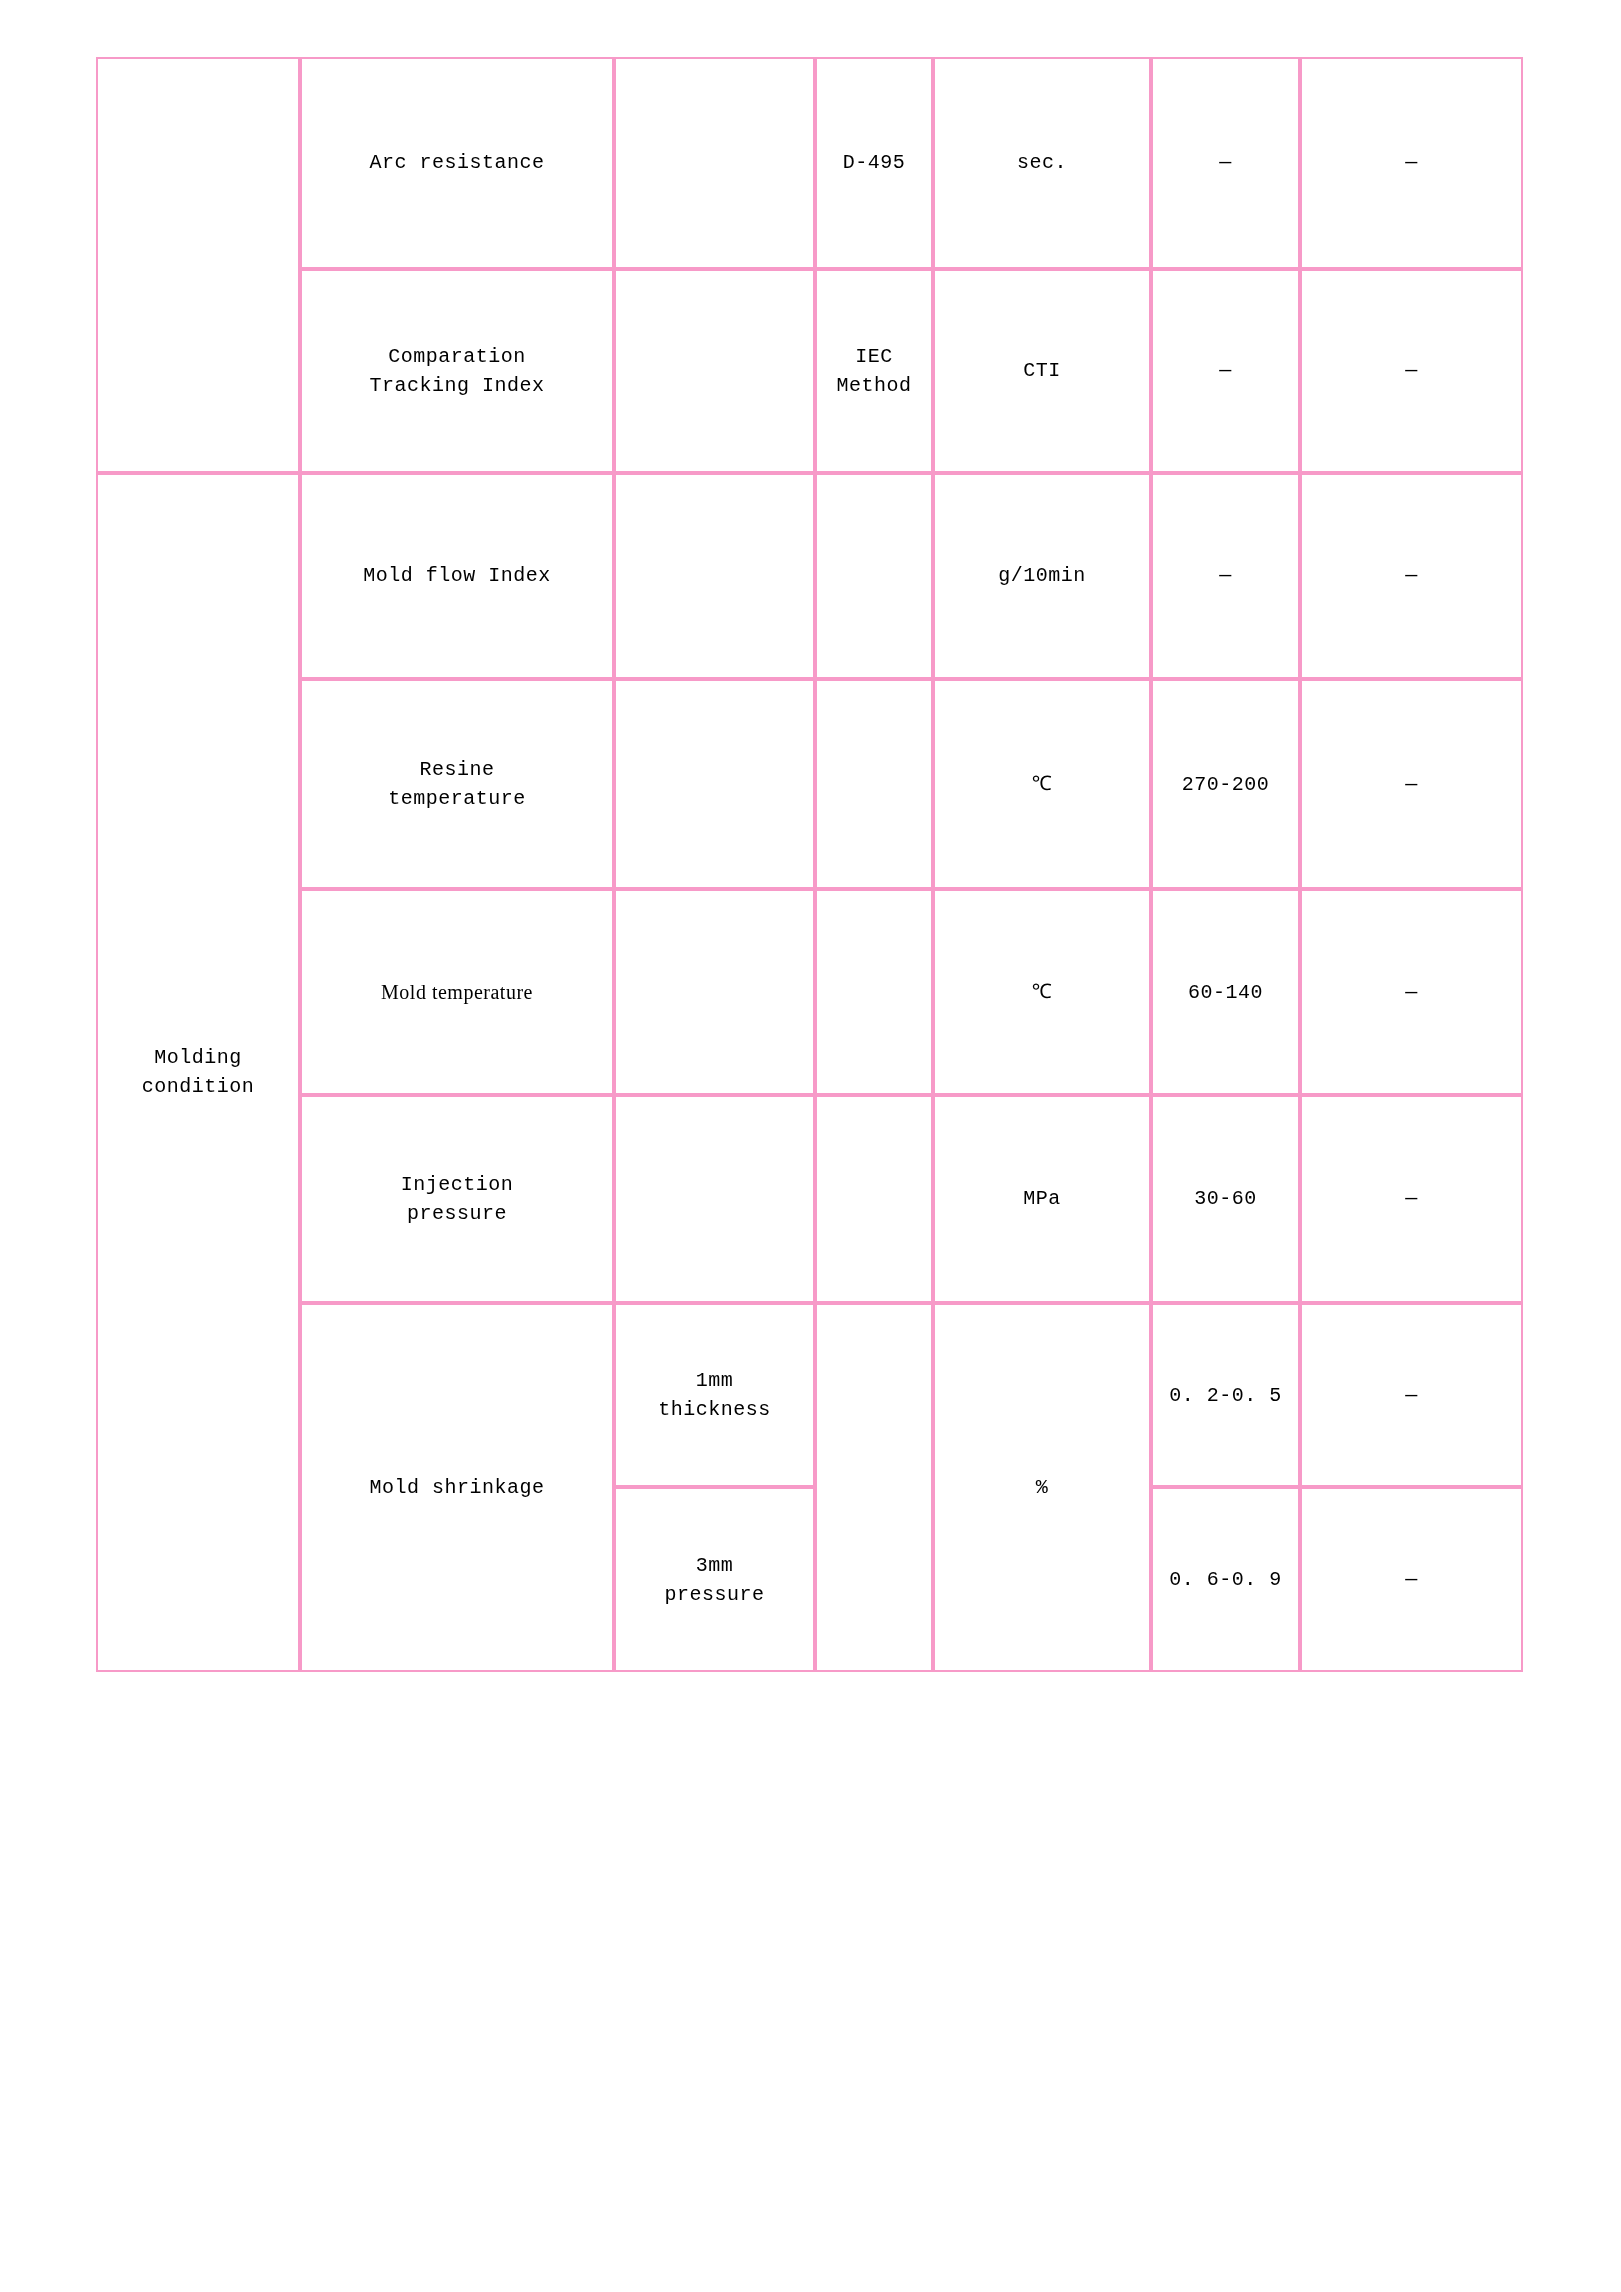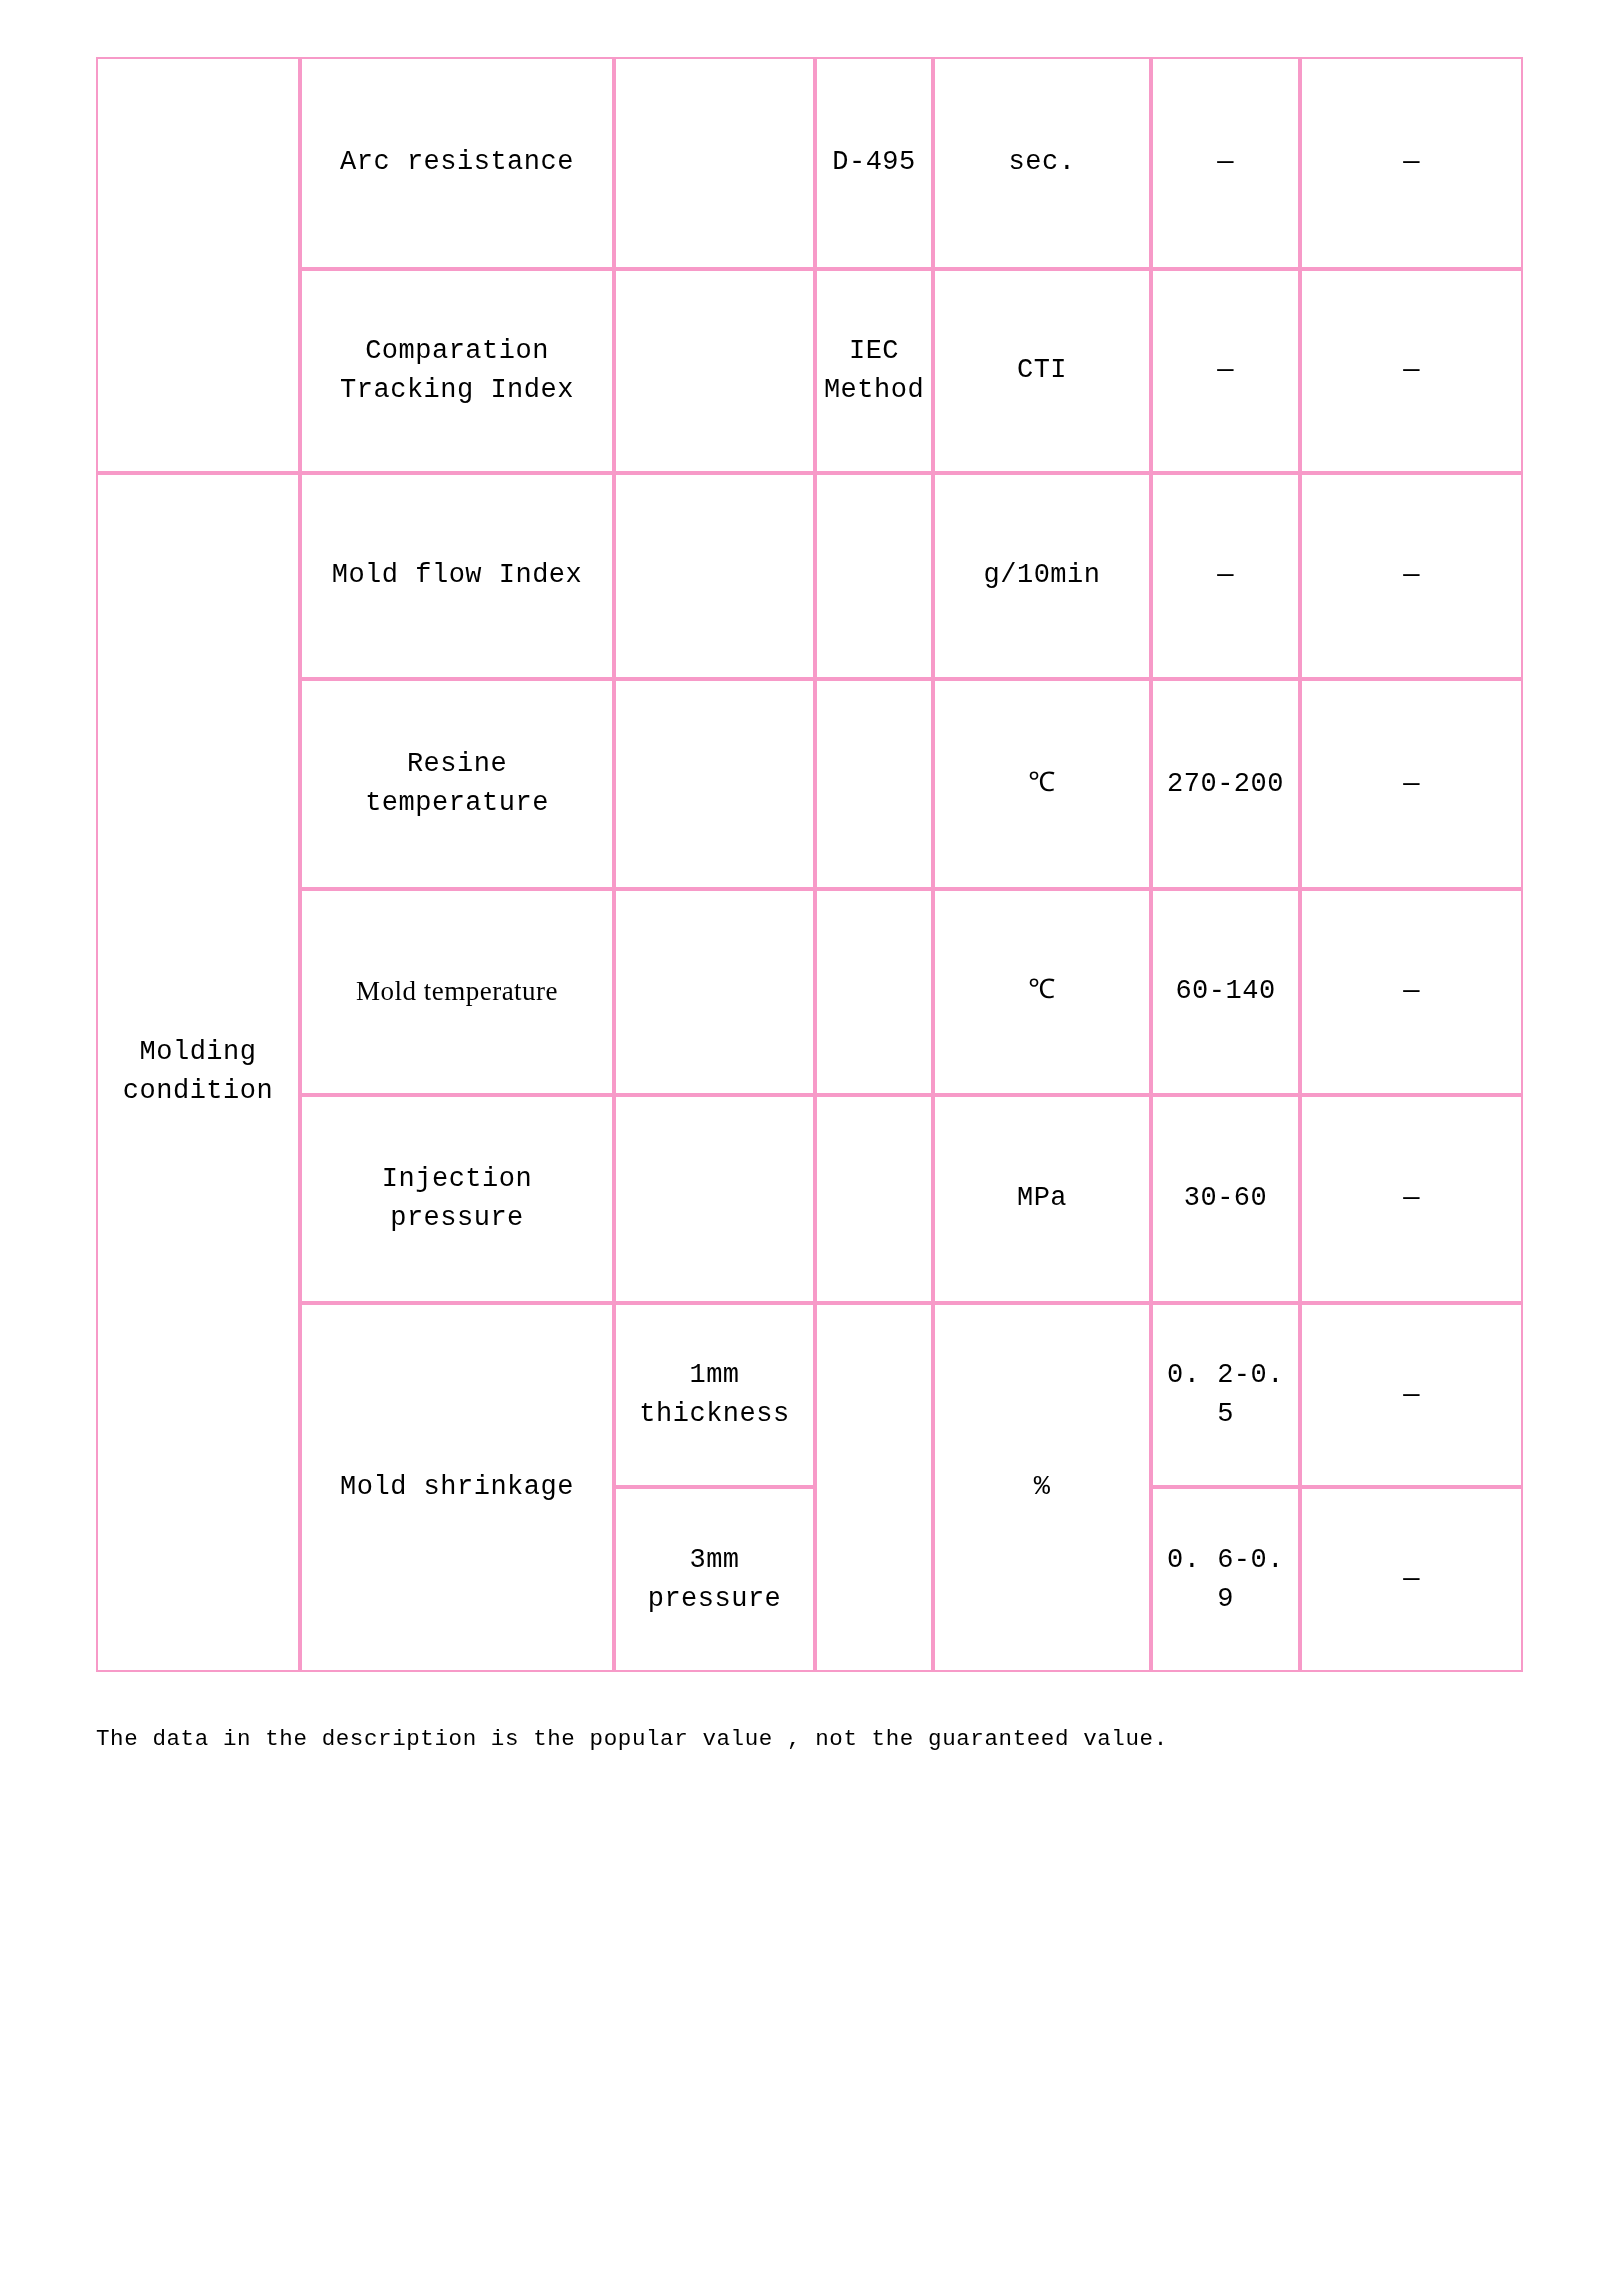--- a/index.html
+++ b/index.html
@@ -32,21 +32,21 @@
     border-collapse: separate;
     border-spacing: 0;
     width: 1426px;
     table-layout: fixed;
   }
   table.spec td {
     border: 2.9px solid #f79ac8;
     padding: 5.9px 3.9px;
     text-align: center;
     vertical-align: middle;
-    font-size: 27px;
+    font-size: 20px;
     line-height: 1.45;
     background: #ffffff;
     letter-spacing: 0.5px;
   }
   
   col.c0 { width: 204px; }
   col.c1 { width: 314px; }
   col.c2 { width: 201px; }
   col.c3 { width: 118px; }
   col.c4 { width: 218px; }
@@ -168,16 +168,15 @@
           <td class="shrink-row" style="white-space:pre-line">3mm
 pressure</td>
           <td>0. 6-0. 9</td>
           <td class="dash">—</td>
         </tr>
 
       </tbody>
     </table>
   </div>
 
-  <div class="note">The data in the description is the popular value , not the guaranteed value.</div>
 
 </div>
 
 
 </body></html>

